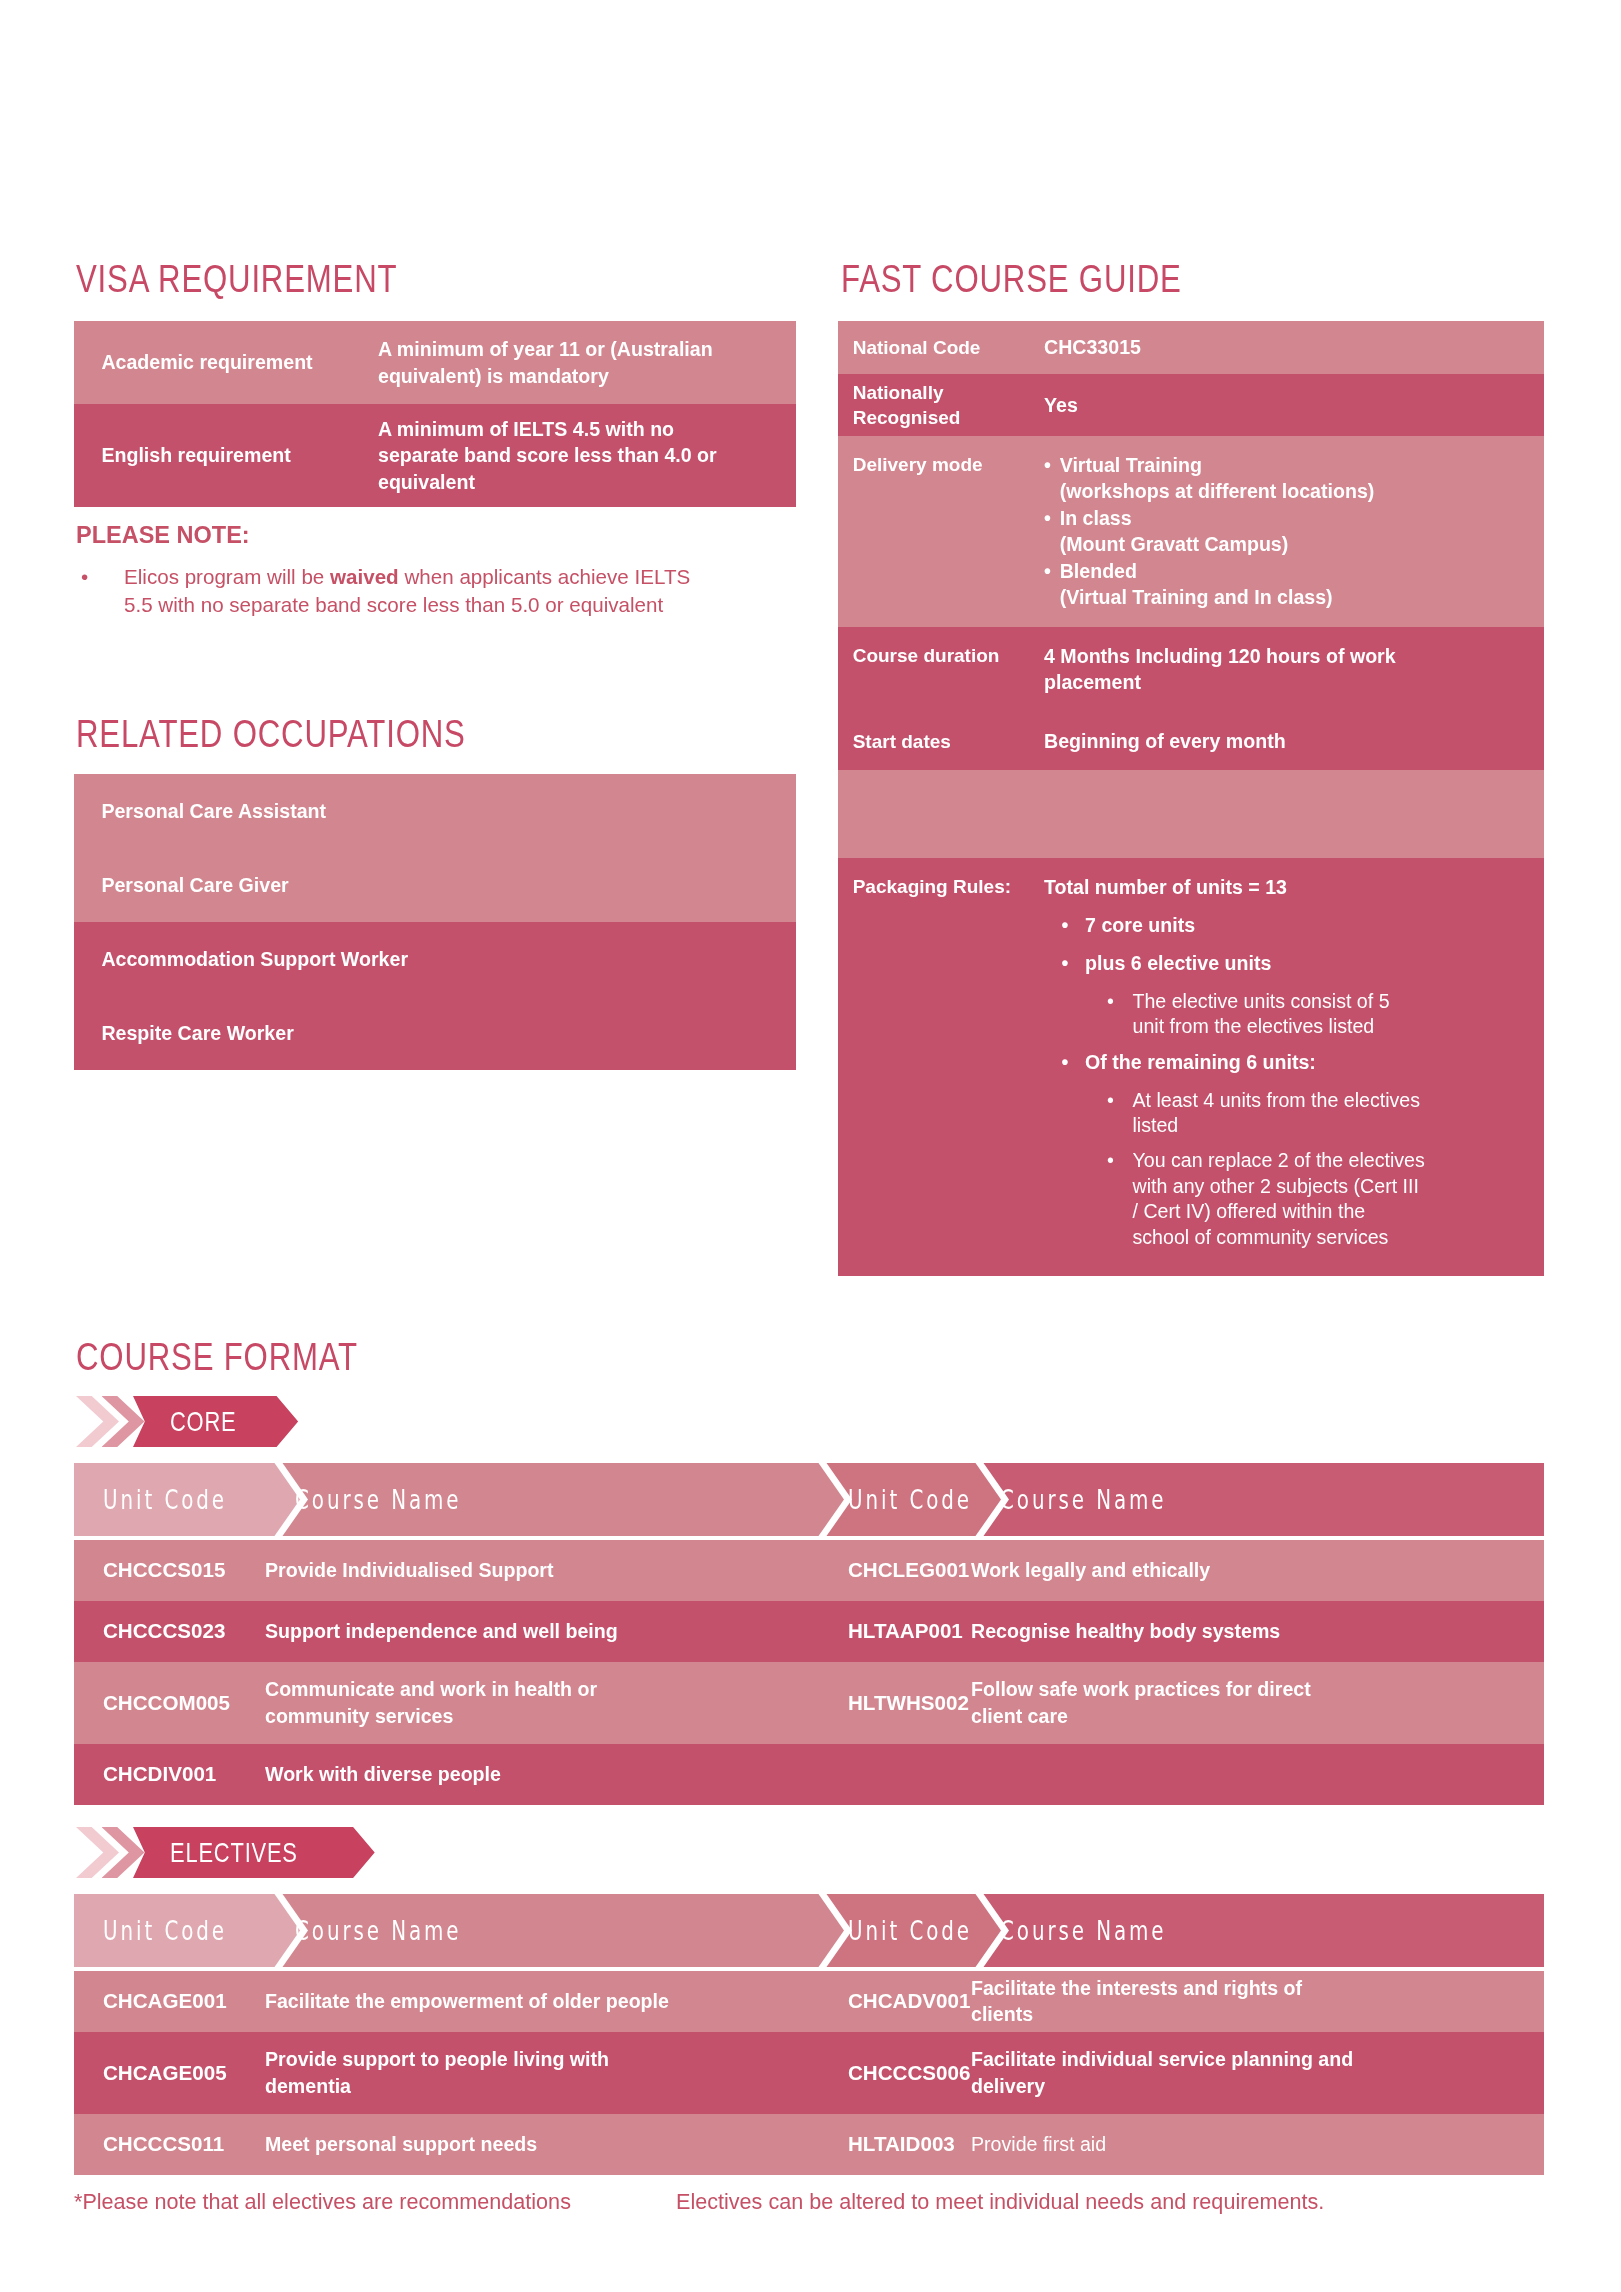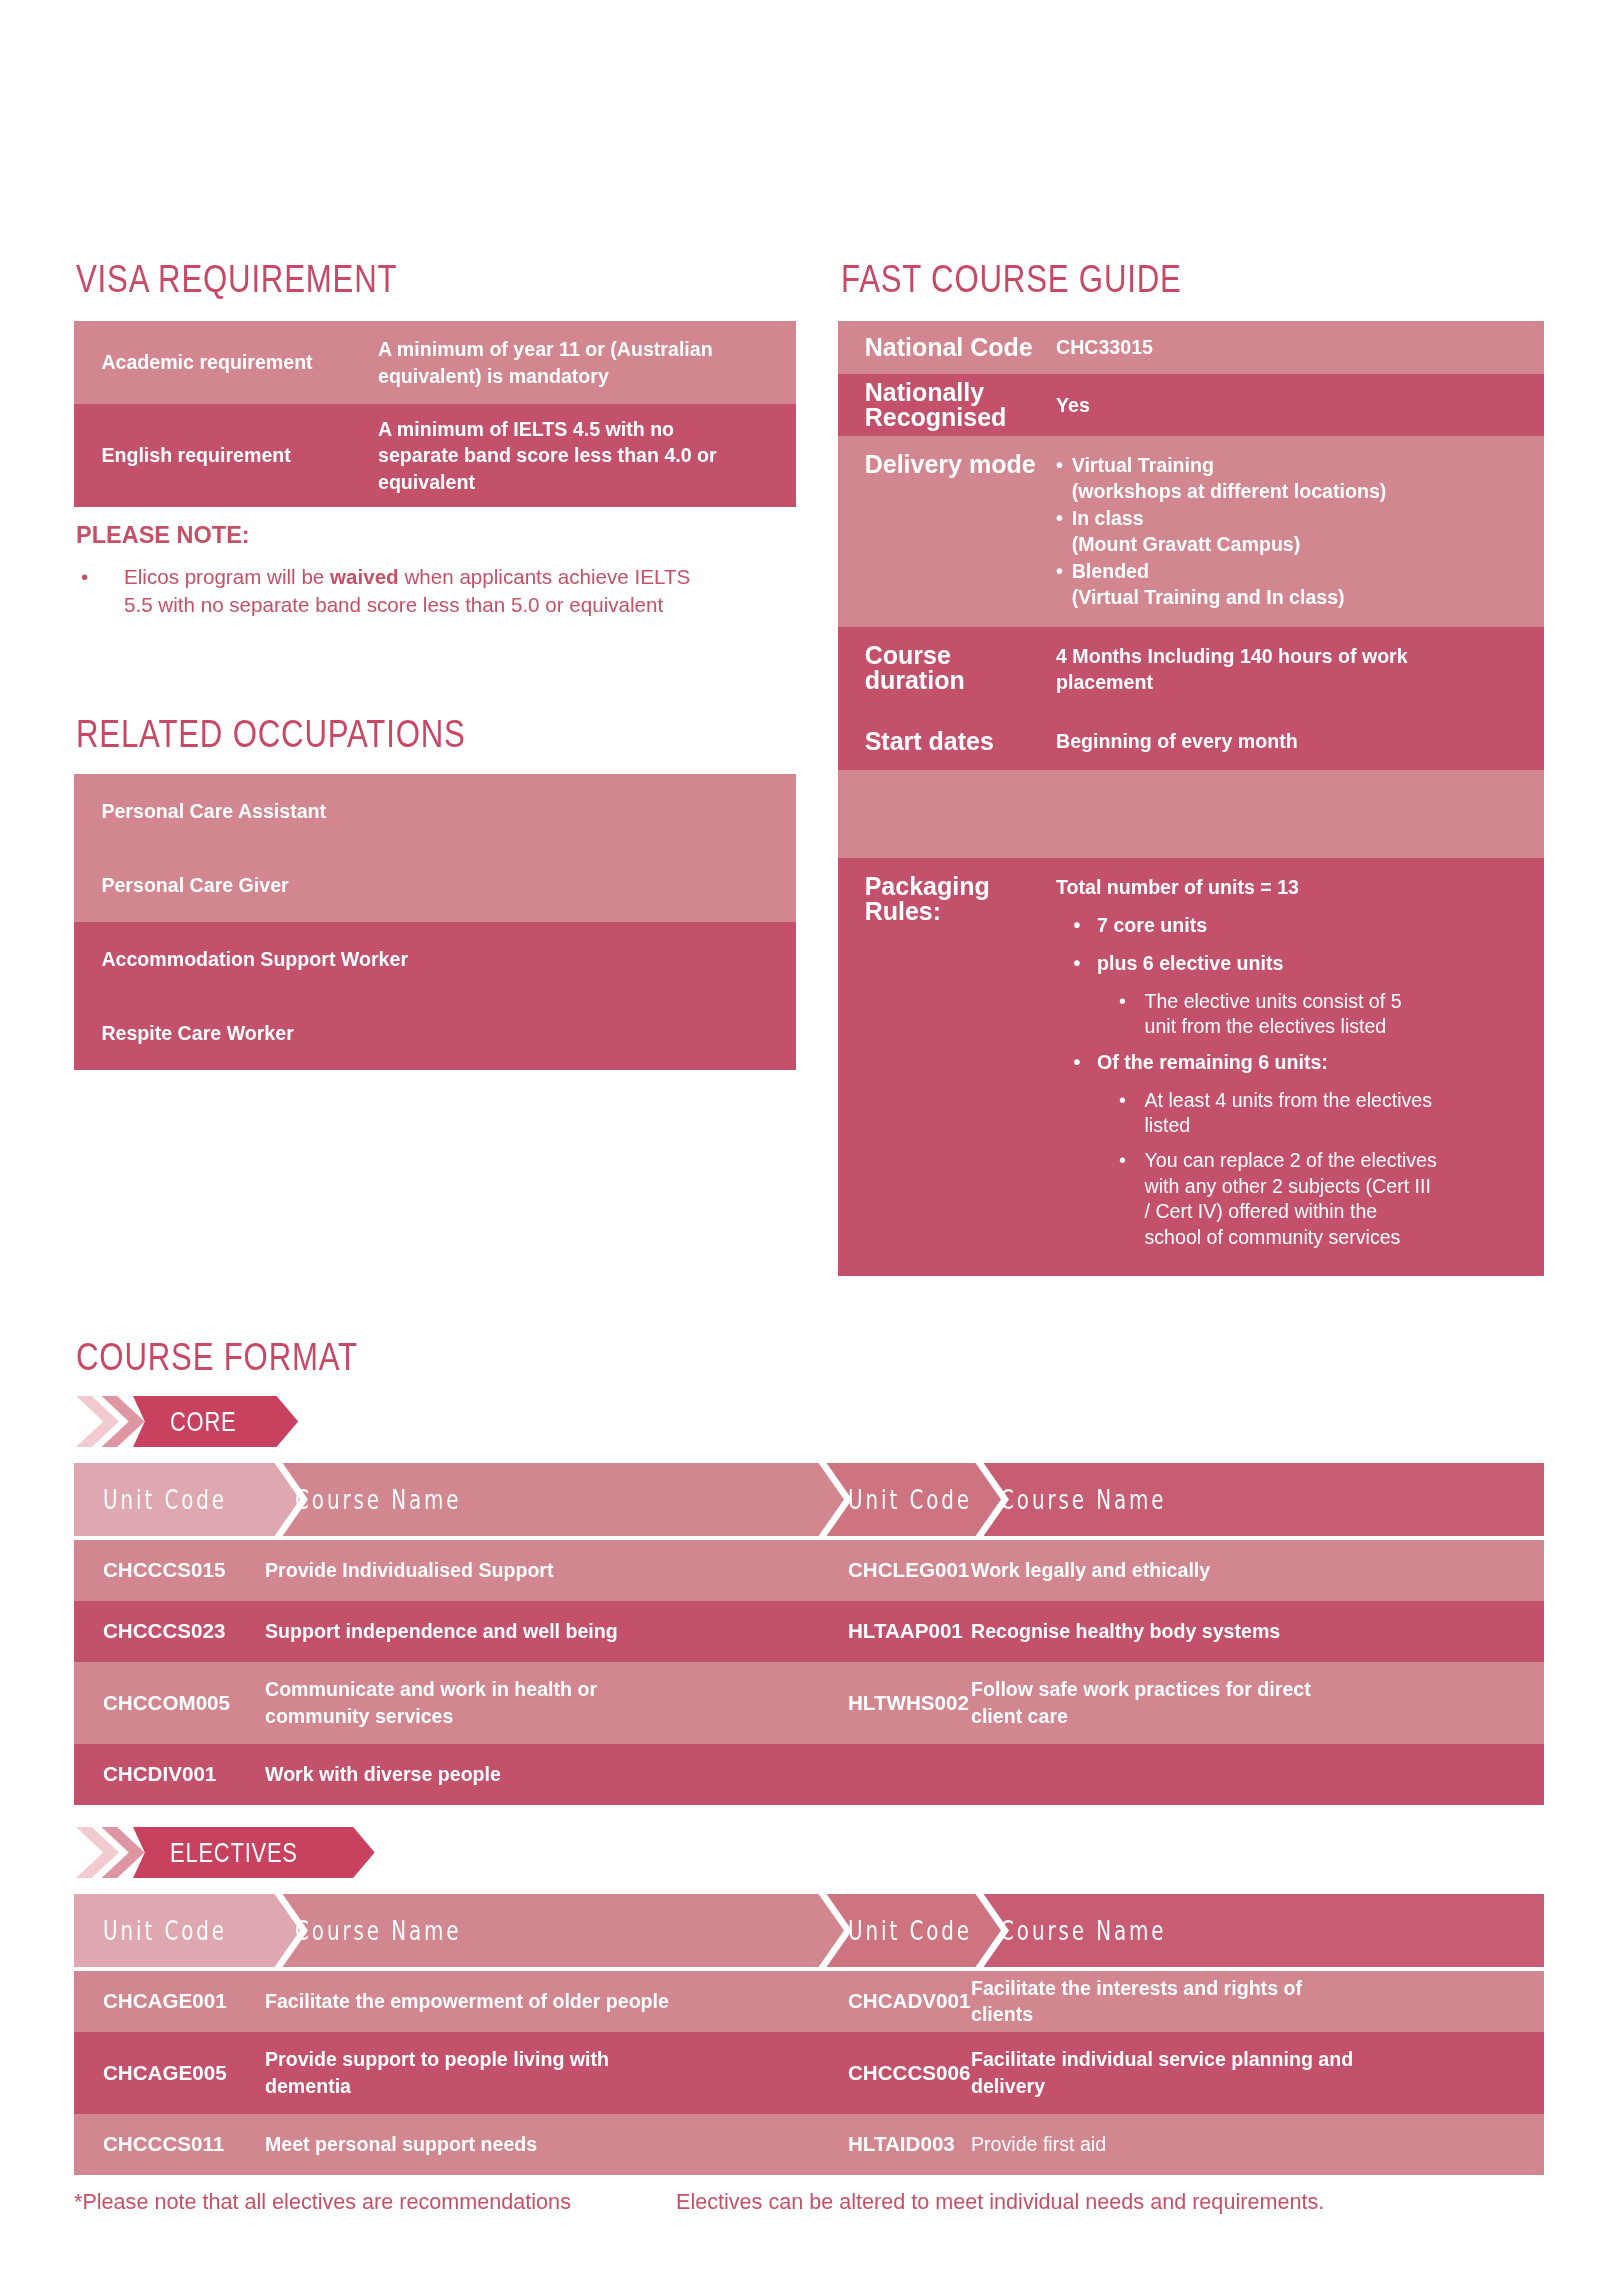--- a/index.html
+++ b/index.html
@@ -29,21 +29,21 @@
   .band-dark{background:var(--dark);}
   .note-title{font-size:23.5px;font-weight:bold;color:var(--note);}
   .note-item{display:flex;margin-top:13.7px;color:var(--note);font-size:20.6px;line-height:28px;}
   .note-item .nb{width:48px;padding-left:4.9px;flex:none;}
   .note-item .nb::before{content:"\2022";}
   .note-item .nt{width:588px;}
   .orow{height:74px;display:flex;align-items:center;padding-left:27.4px;color:#fff;font-weight:bold;font-size:19.6px;}
   
   .ftable{width:706px;}
   .frow{display:flex;color:#fff;}
-  .frow .flabel{width:206px;padding-left:14.7px;flex:none;font-weight:bold;font-size:25px;line-height:25.5px;margin-left:12px;}
+  .frow .flabel{width:206px;padding-left:14.7px;flex:none;font-weight:bold;font-size:19px;line-height:25.5px;}
   .frow .fvalue{width:368px;font-weight:bold;font-size:19.6px;line-height:26.5px;}
   .frow.center{align-items:center;}
   .frow.top{padding-top:15.7px;padding-bottom:15.7px;}
   .dot{flex:none;}
   .dm-main{display:flex;}
   .dm-main .dot{width:15.7px;}
   .dm-main .dot::before{content:"\2022";}
   .dm-sub{padding-left:15.7px;}
   .pk{width:382px;}
   .pk-intro{font-weight:bold;font-size:19.6px;line-height:26.5px;margin-bottom:11.8px;}
@@ -147,21 +147,21 @@
       <div class="dm-sub">(Mount Gravatt Campus)</div>
       <div class="dm-main">
           <span class="dot"></span>
           <span>Blended</span>
         </div>
       <div class="dm-sub">(Virtual Training and In class)</div>
     </div>
   </div>
   <div class="frow top band-dark" style="min-height:86px;">
     <div class="flabel">Course duration</div>
-    <div class="fvalue">4 Months Including 140 hours of work placement</div>
+    <div class="fvalue">4 Months Including 120 hours of work placement</div>
   </div>
   <div class="frow center band-dark" style="min-height:57px;">
     <div class="flabel">Start dates</div>
     <div class="fvalue">Beginning of every month</div>
   </div>
   <div class="frow band-light" style="min-height:88px;"></div>
   <div class="frow top band-dark" style="min-height:407px;">
     <div class="flabel">Packaging Rules:</div>
     <div class="fvalue">
       <div class="pk">

